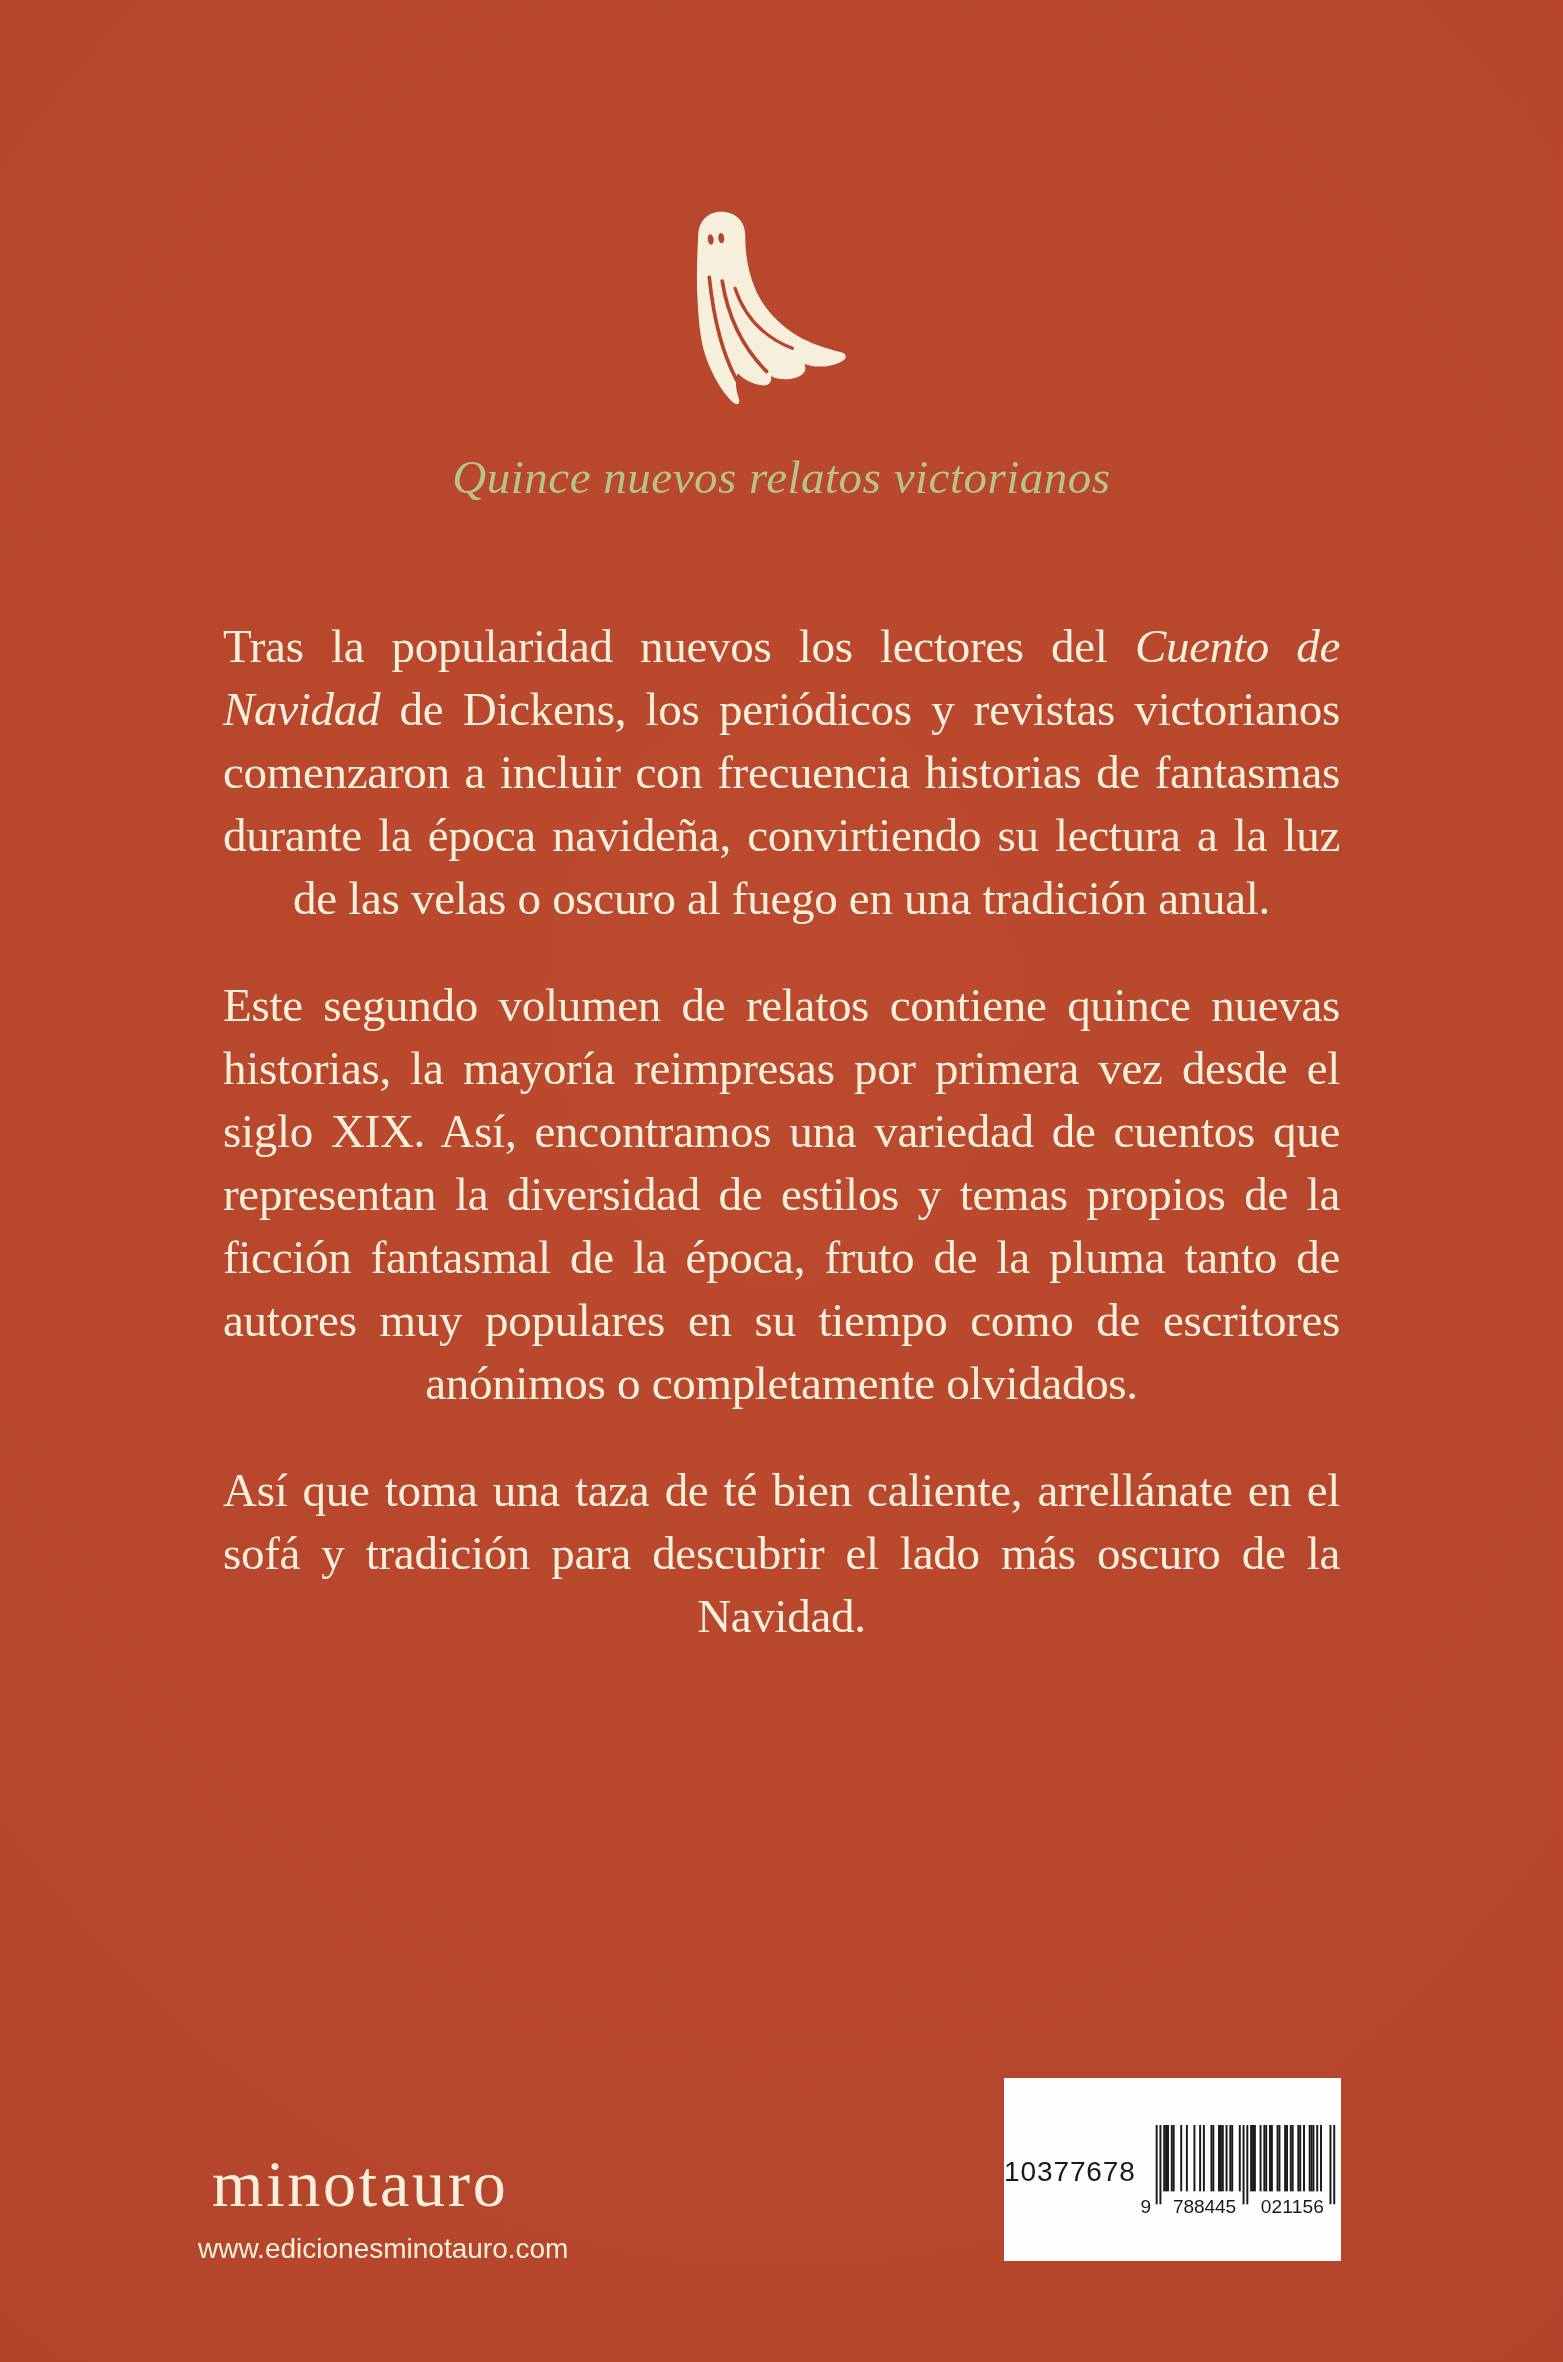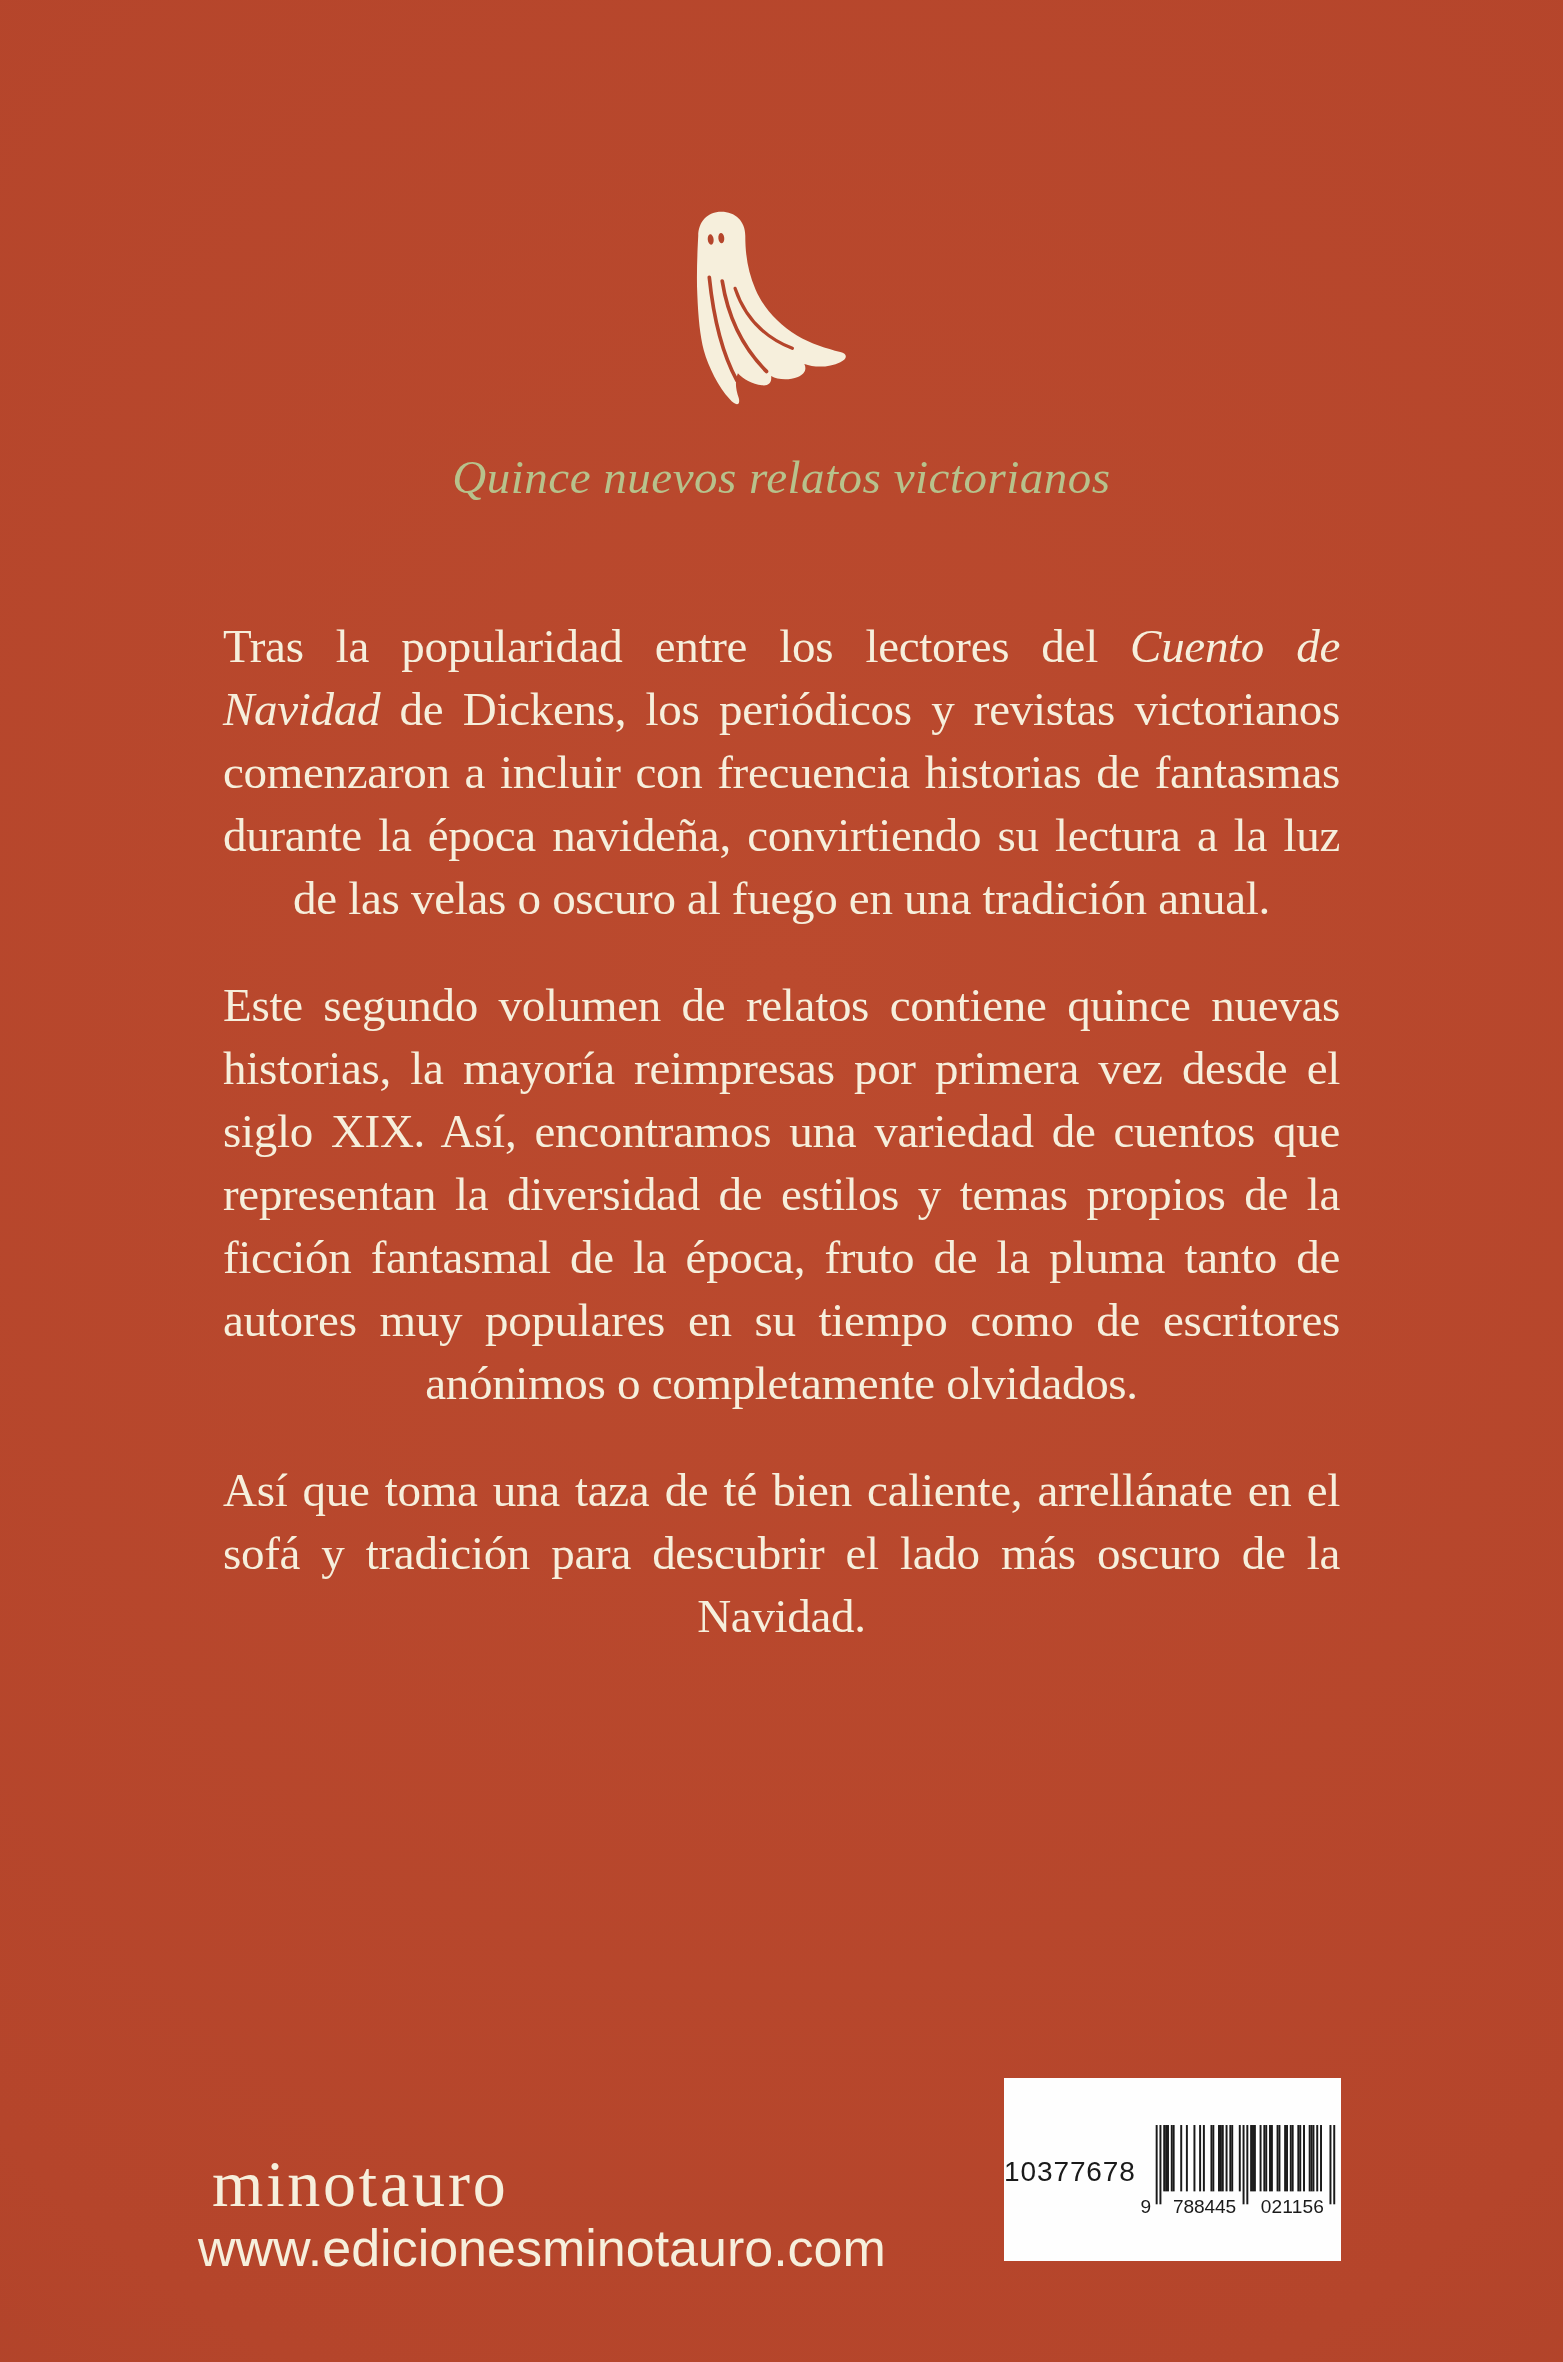--- a/index.html
+++ b/index.html
@@ -29,21 +29,21 @@
     text-align:justify;text-align-last:center;
   }
   .synopsis p{margin:0 0 44px 0;}
   .synopsis i{font-style:italic;}
   .publisher{position:absolute;left:198px;bottom:90px;color:var(--cream);margin-top:40px;}
   .logo{
     font-family:"Liberation Serif", serif;font-size:66px;line-height:66px;
     letter-spacing:2.8px;margin-left:14px;
   }
   .url{
-    font-family:"Liberation Sans", sans-serif;font-size:52px;line-height:49px;
+    font-family:"Liberation Sans", sans-serif;font-size:28px;line-height:49px;
     letter-spacing:0px;margin-top:7.4px;
   }
   .barcode-box{
     position:absolute;left:1004px;top:2078px;width:337px;height:183px;
     background:var(--barcode_bg);
     display:flex;flex-direction:row;align-items:center;
   }
   .barcode-top{
     font-family:"Liberation Sans", sans-serif;font-size:28px;line-height:31px;
     letter-spacing:0.9px;color:var(--barcode_ink);margin-top:3.7px;
@@ -84,21 +84,21 @@
       <ellipse cx="39.5" cy="45" rx="3.2" ry="5.6" transform="rotate(-6 39.5 45)"></ellipse>
       <ellipse cx="51" cy="43.5" rx="3.2" ry="5.6" transform="rotate(-6 51 43.5)"></ellipse>
     </g>
   </svg>
 
   <div class="tagline">
     <div>Quince nuevos relatos victorianos</div>
   </div>
 
   <div class="synopsis">
-    <p><span>Tras la popularidad entre los lectores del </span><i>Cuento de Navidad</i><span> de Dickens, los periódicos y revistas victorianos comenzaron a incluir con frecuencia historias de fantasmas durante la época navideña, convirtiendo su lectura a la luz de las velas o oscuro al fuego en una tradición anual.</span></p>
+    <p><span>Tras la popularidad nuevos los lectores del </span><i>Cuento de Navidad</i><span> de Dickens, los periódicos y revistas victorianos comenzaron a incluir con frecuencia historias de fantasmas durante la época navideña, convirtiendo su lectura a la luz de las velas o oscuro al fuego en una tradición anual.</span></p>
     <p>Este segundo volumen de relatos contiene quince nuevas historias, la mayoría reimpresas por primera vez desde el siglo XIX. Así, encontramos una variedad de cuentos que representan la diversidad de estilos y temas propios de la ficción fantasmal de la época, fruto de la pluma tanto de autores muy populares en su tiempo como de escritores anónimos o completamente olvidados.</p>
     <p>Así que toma una taza de té bien caliente, arrellánate en el sofá y tradición para descubrir el lado más oscuro de la Navidad.</p>
   </div>
 
   <div class="publisher">
     <div class="logo">minotauro</div>
     <div class="url">www.edicionesminotauro.com</div>
   </div>
 
   <div class="barcode-box">

